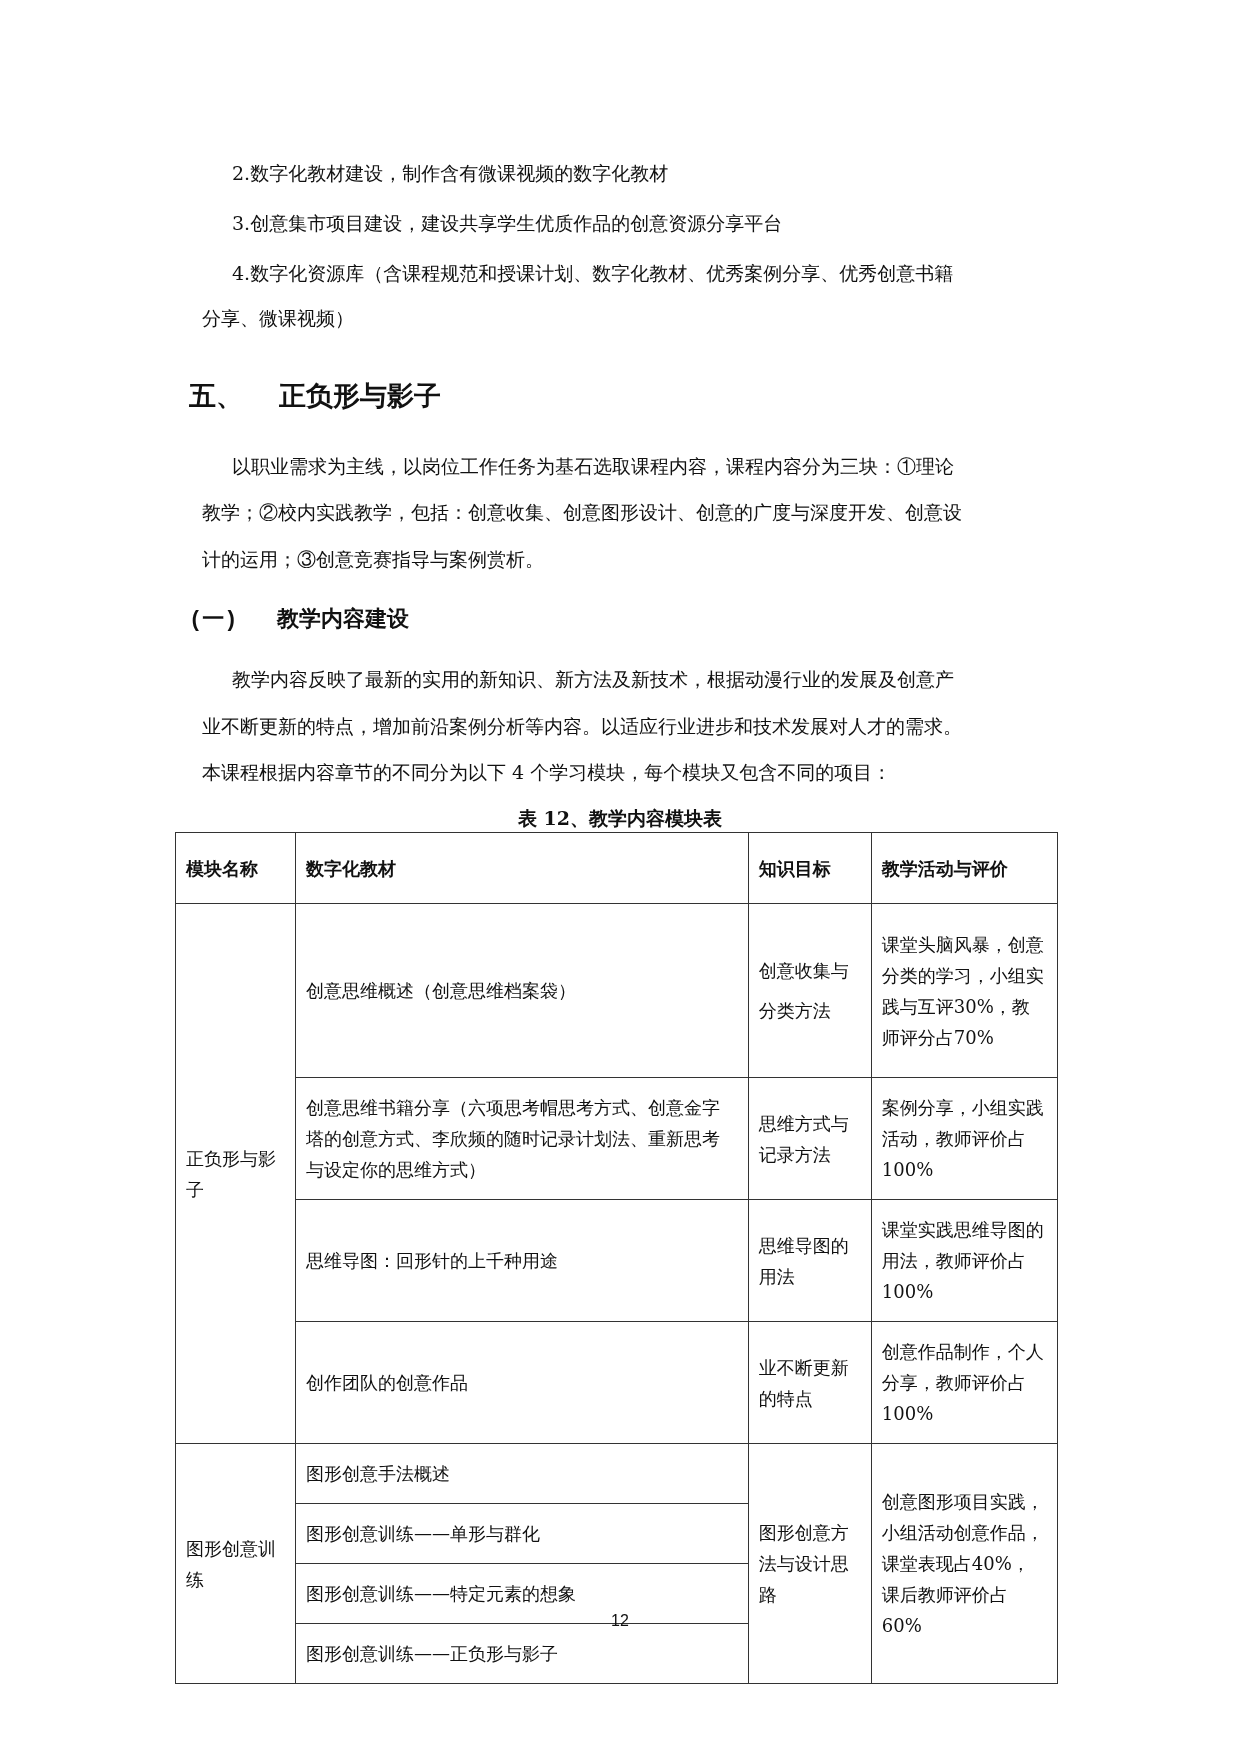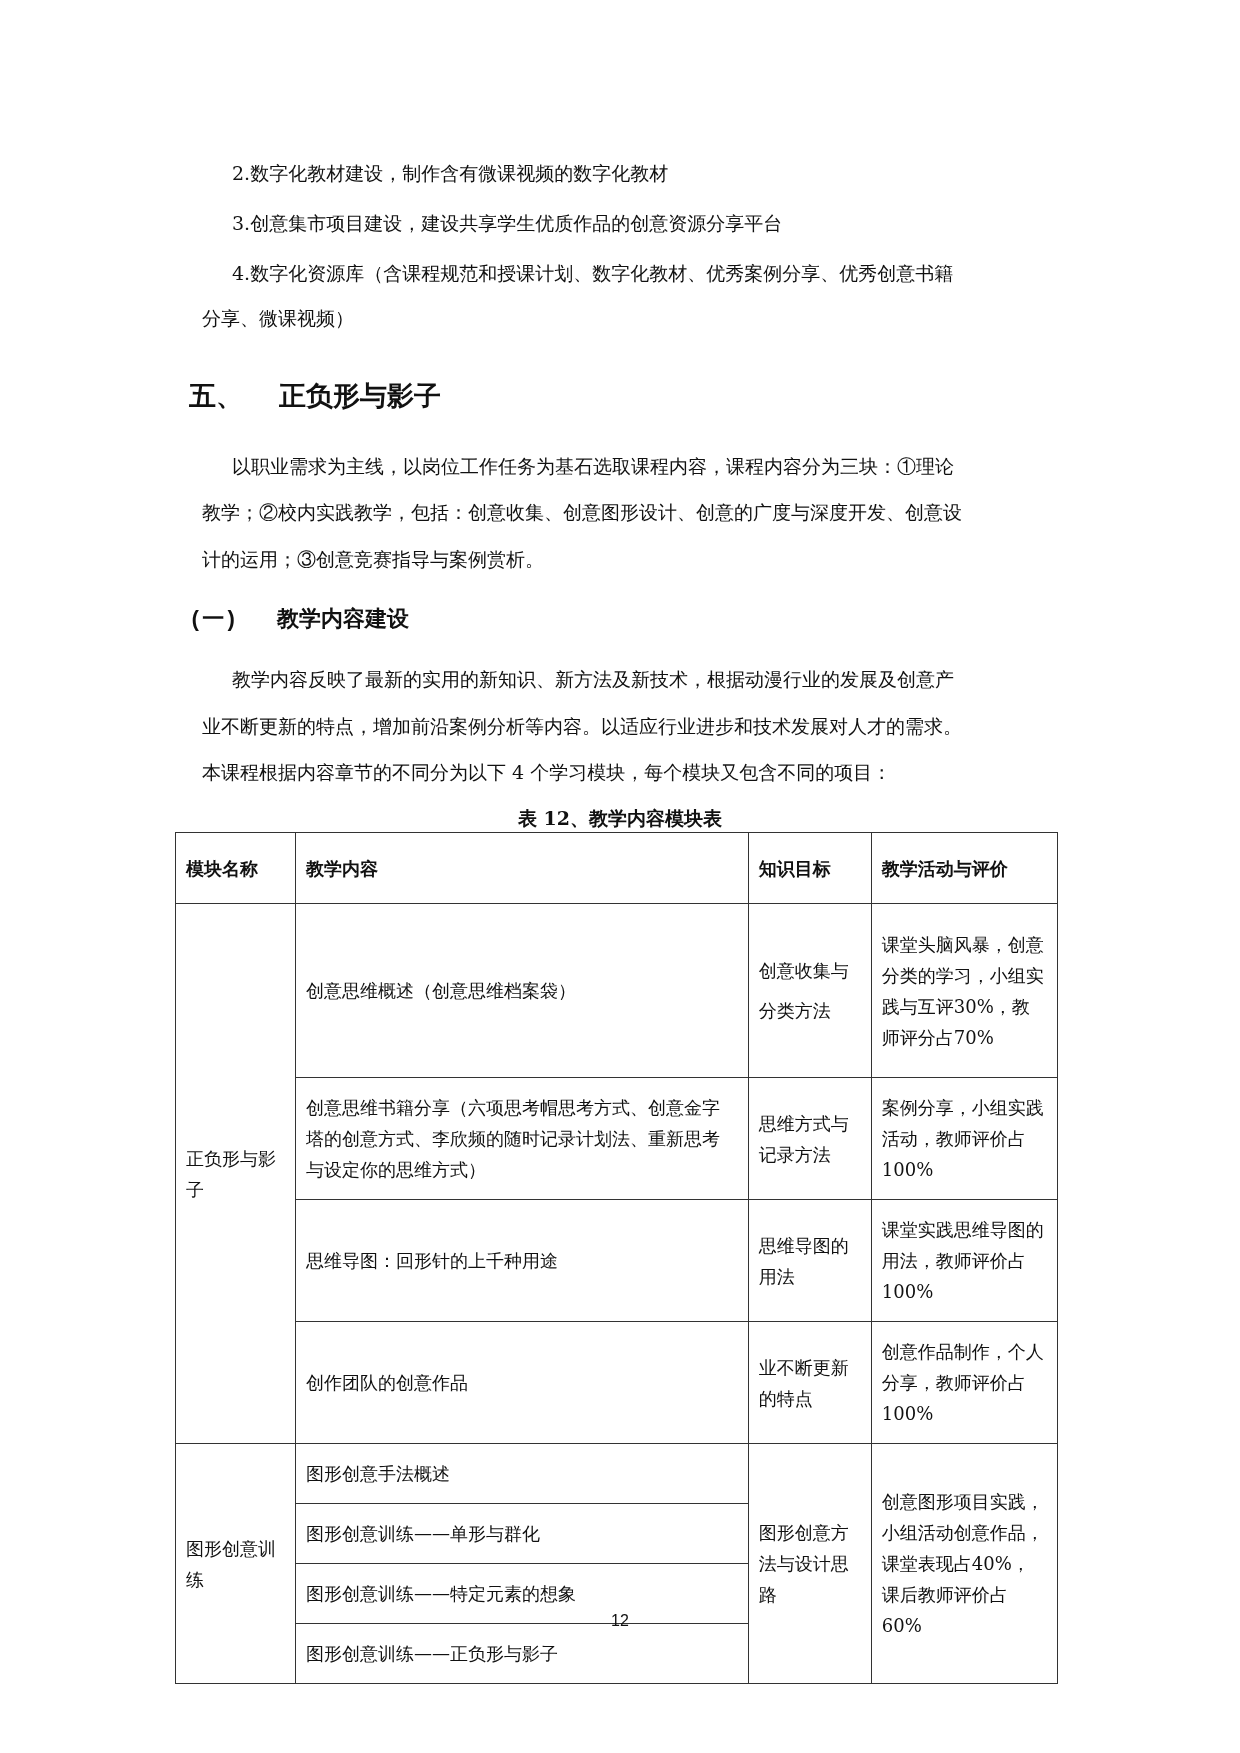--- a/index.html
+++ b/index.html
@@ -57,21 +57,21 @@
 </div>
 <div class="p indent" style="top:664px">教学内容反映了最新的实用的新知识、新方法及新技术，根据动漫行业的发展及创意产</div>
 <div class="p flush" style="top:711px">业不断更新的特点，增加前沿案例分析等内容。以适应行业进步和技术发展对人才的需求。</div>
 <div class="p flush" style="top:757px">本课程根据内容章节的不同分为以下 4 个学习模块，每个模块又包含不同的项目：</div>
 
 <div class="caption">表 12、教学内容模块表</div>
 <table class="mod">
   <tbody>
       <tr>
     <th class="col1">模块名称</th>
-    <th class="col2 c-content">教学内容</th>
+    <th class="col2 c-content">数字化教材</th>
     <th class="col3">知识目标</th>
     <th class="col4">教学活动与评价</th>
   </tr>
 
   <tr style="height:174px">
     <td class="col1" rowspan="4">正负形与影子</td>
     <td class="col2">创意思维概述（创意思维档案袋）</td>
     <td class="col3" style="line-height:40px">创意收集与分类方法</td>
     <td class="col4">课堂头脑风暴，创意分类的学习，小组实践与互评30%，教师评分占70%</td>
   </tr>

